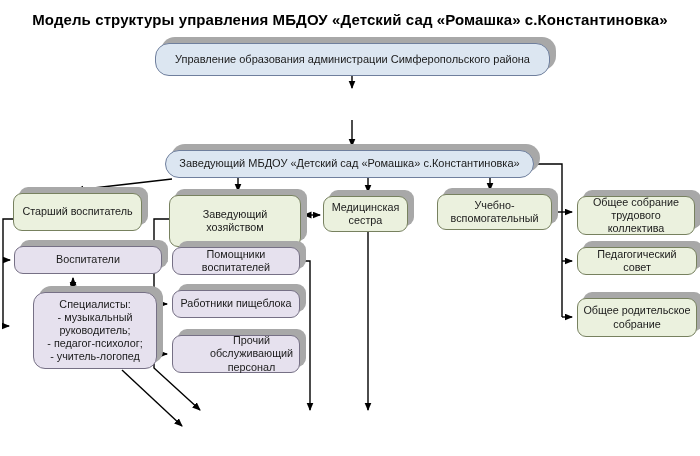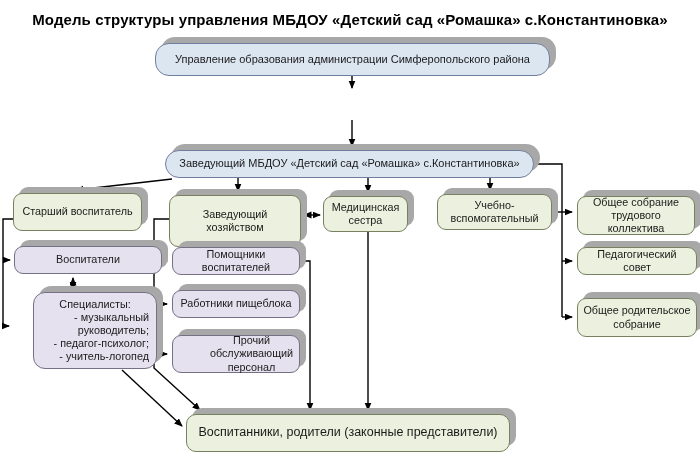--- a/index.html
+++ b/index.html
@@ -24,21 +24,21 @@
   .b-mku     {left:86px; top:92px; width:526px;height:28px;border-radius:5px;font-size:10.4px;}
   .b-zav     {left:165px;top:150px;width:369px;height:28px;}
   .b-senior  {left:13px; top:193px;width:129px;height:38px;}
   .b-zavhoz  {left:169px;top:195px;width:132px;height:52px;}
   .b-nurse   {left:323px;top:196px;width:85px; height:36px;}
   .b-support {left:437px;top:194px;width:115px;height:36px;}
   .b-meet    {left:577px;top:196px;width:118px;height:39px;}
   .b-teachers{left:14px; top:246px;width:148px;height:28px;}
   .b-spec    {left:13px; top:292px;width:124px;height:77px;border-radius:12px;align-items:stretch;justify-content:center;padding:4px 7px;margin-left:20px;}
   .b-spec .spec-title{text-align:center;}
-  .b-spec .spec-item{text-align:right;}
+  .b-spec .spec-item{text-align:center;}
   .b-assist  {left:172px;top:247px;width:128px;height:28px;}
   .b-kitchen {left:172px;top:290px;width:128px;height:28px;}
   .b-other   {left:172px;top:335px;width:128px;height:38px;padding-left:36px;}
   .b-council {left:577px;top:247px;width:120px;height:28px;}
   .b-parents {left:577px;top:298px;width:120px;height:39px;}
   .b-children{left:186px;top:414px;width:324px;height:38px;border-radius:10px;font-size:12.5px;}
   svg.wires{position:absolute;left:0;top:0;width:700px;height:456px;pointer-events:none;}
   svg.wires line,svg.wires polyline{stroke:#000;stroke-width:1.4;fill:none;}
 </style>
 </head>
@@ -131,17 +131,14 @@
   </div>
 
   <div class="box green b-council">
     <span>Педагогический совет</span>
   </div>
 
   <div class="box green b-parents">
     <span>Общее родительское собрание</span>
   </div>
 
-  <div class="box green b-children">
-    <span>Воспитанники, родители (законные представители)</span>
-  </div>
 
 </div>
 
 </body></html>

